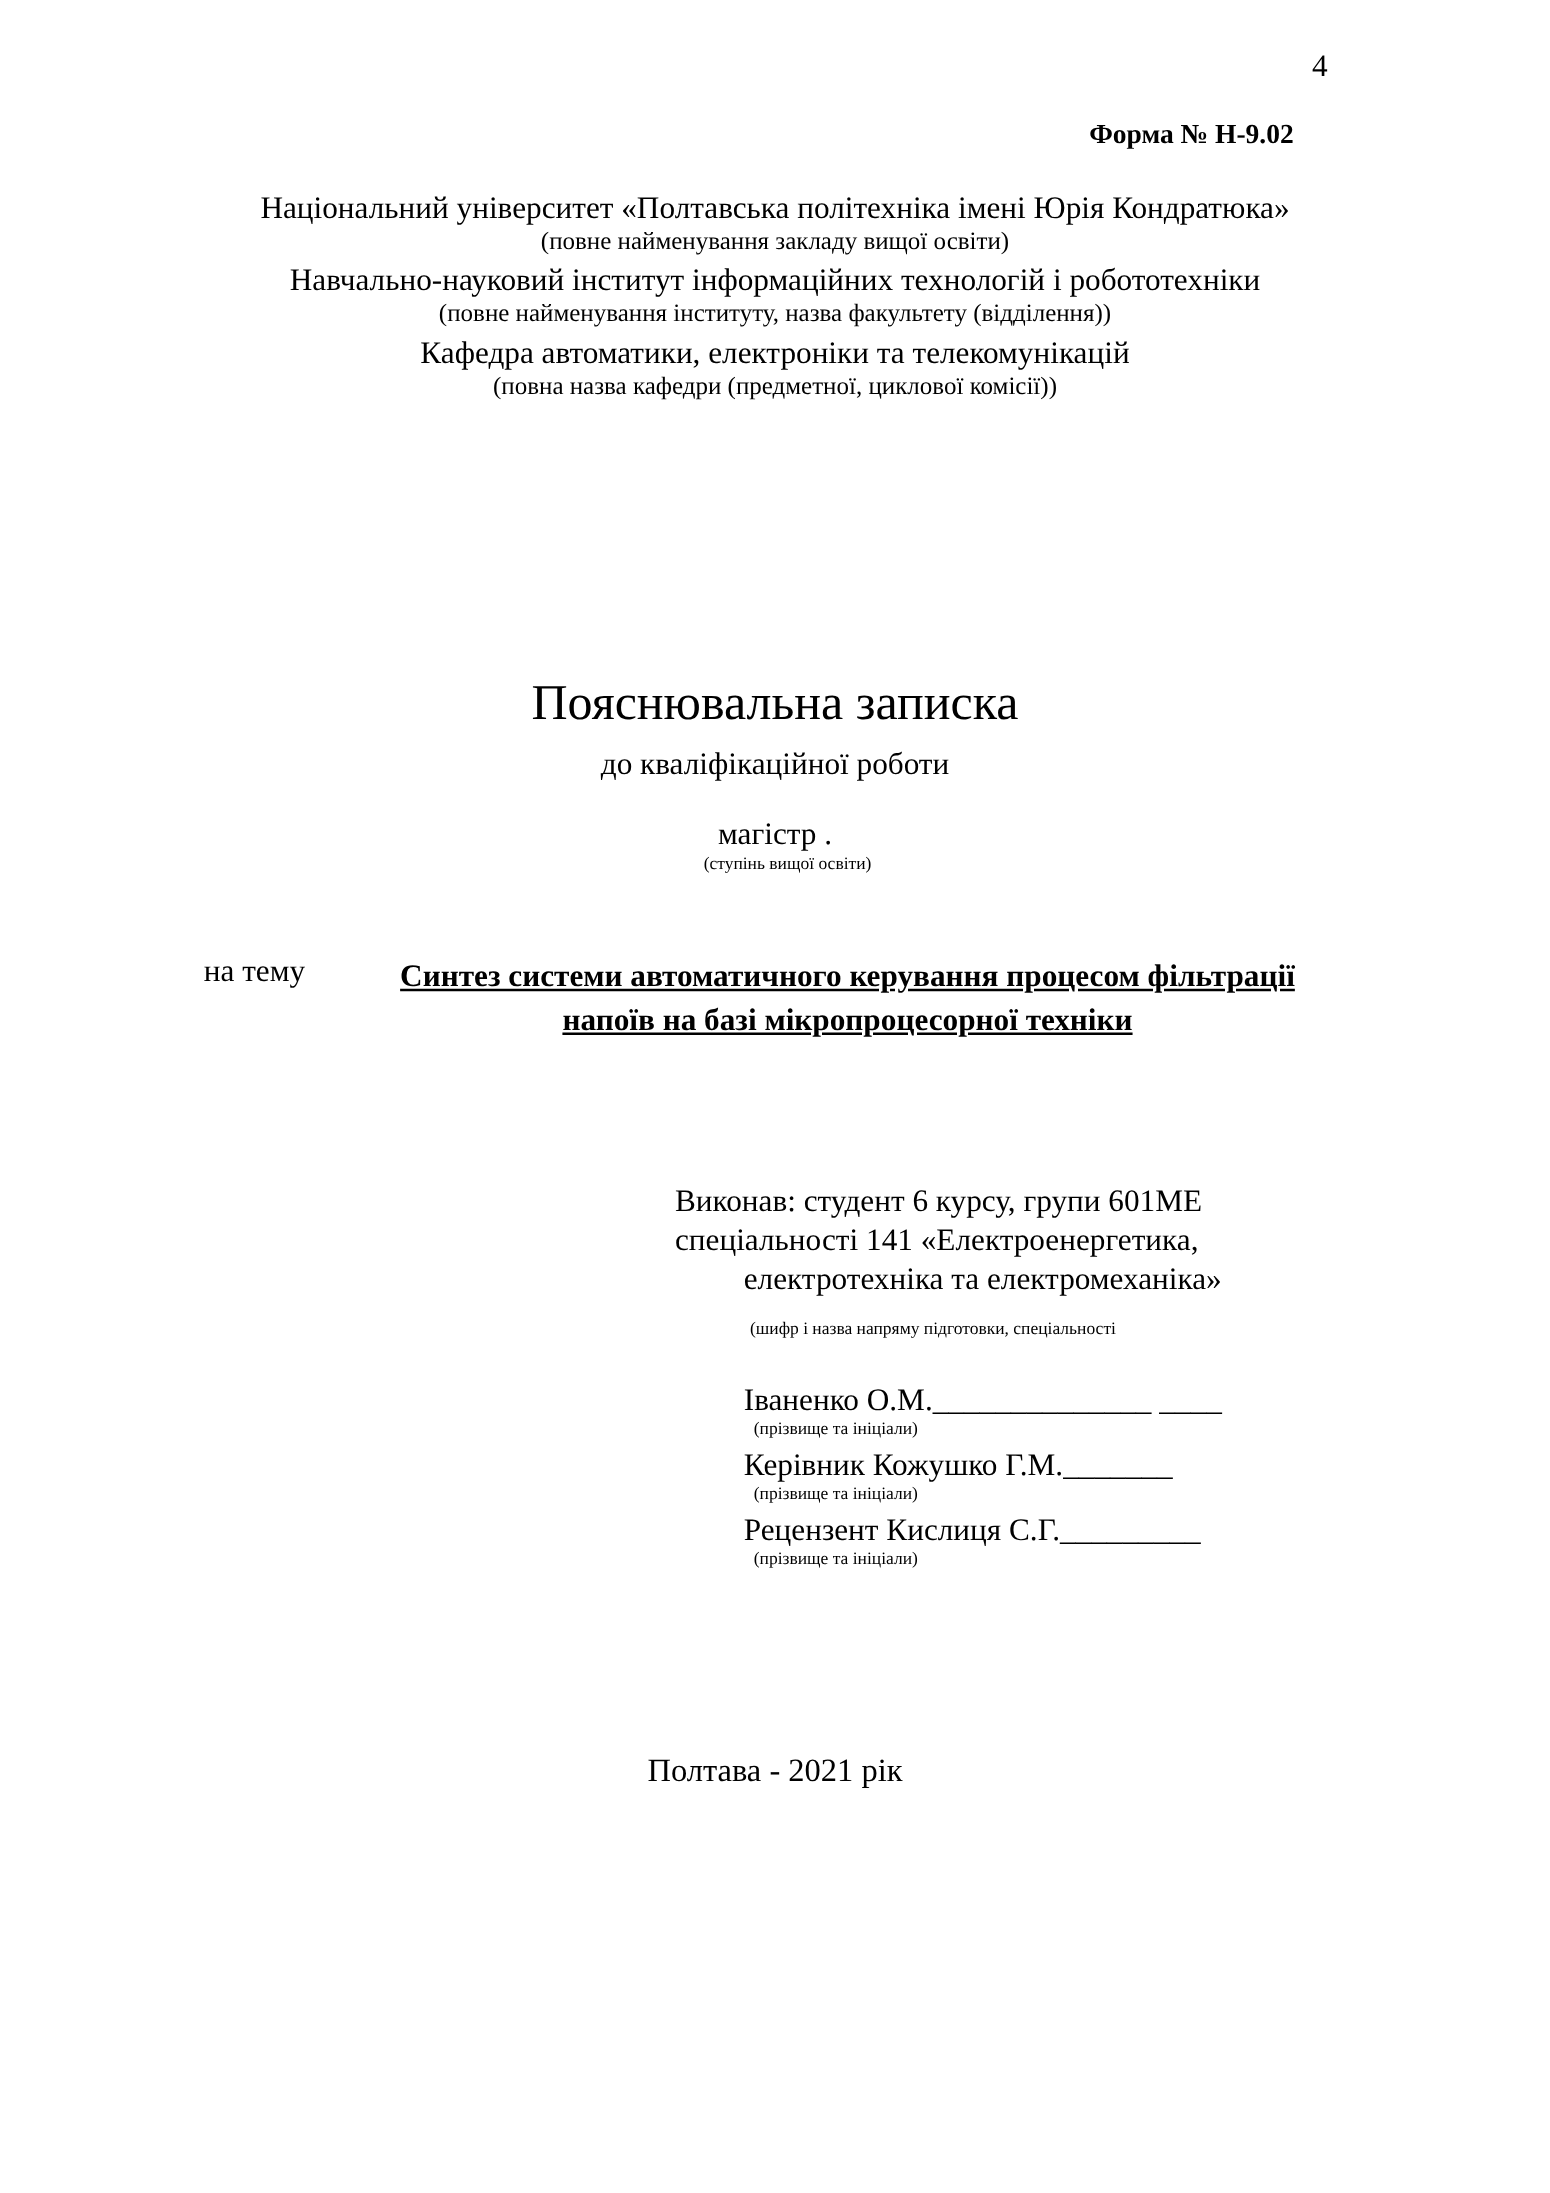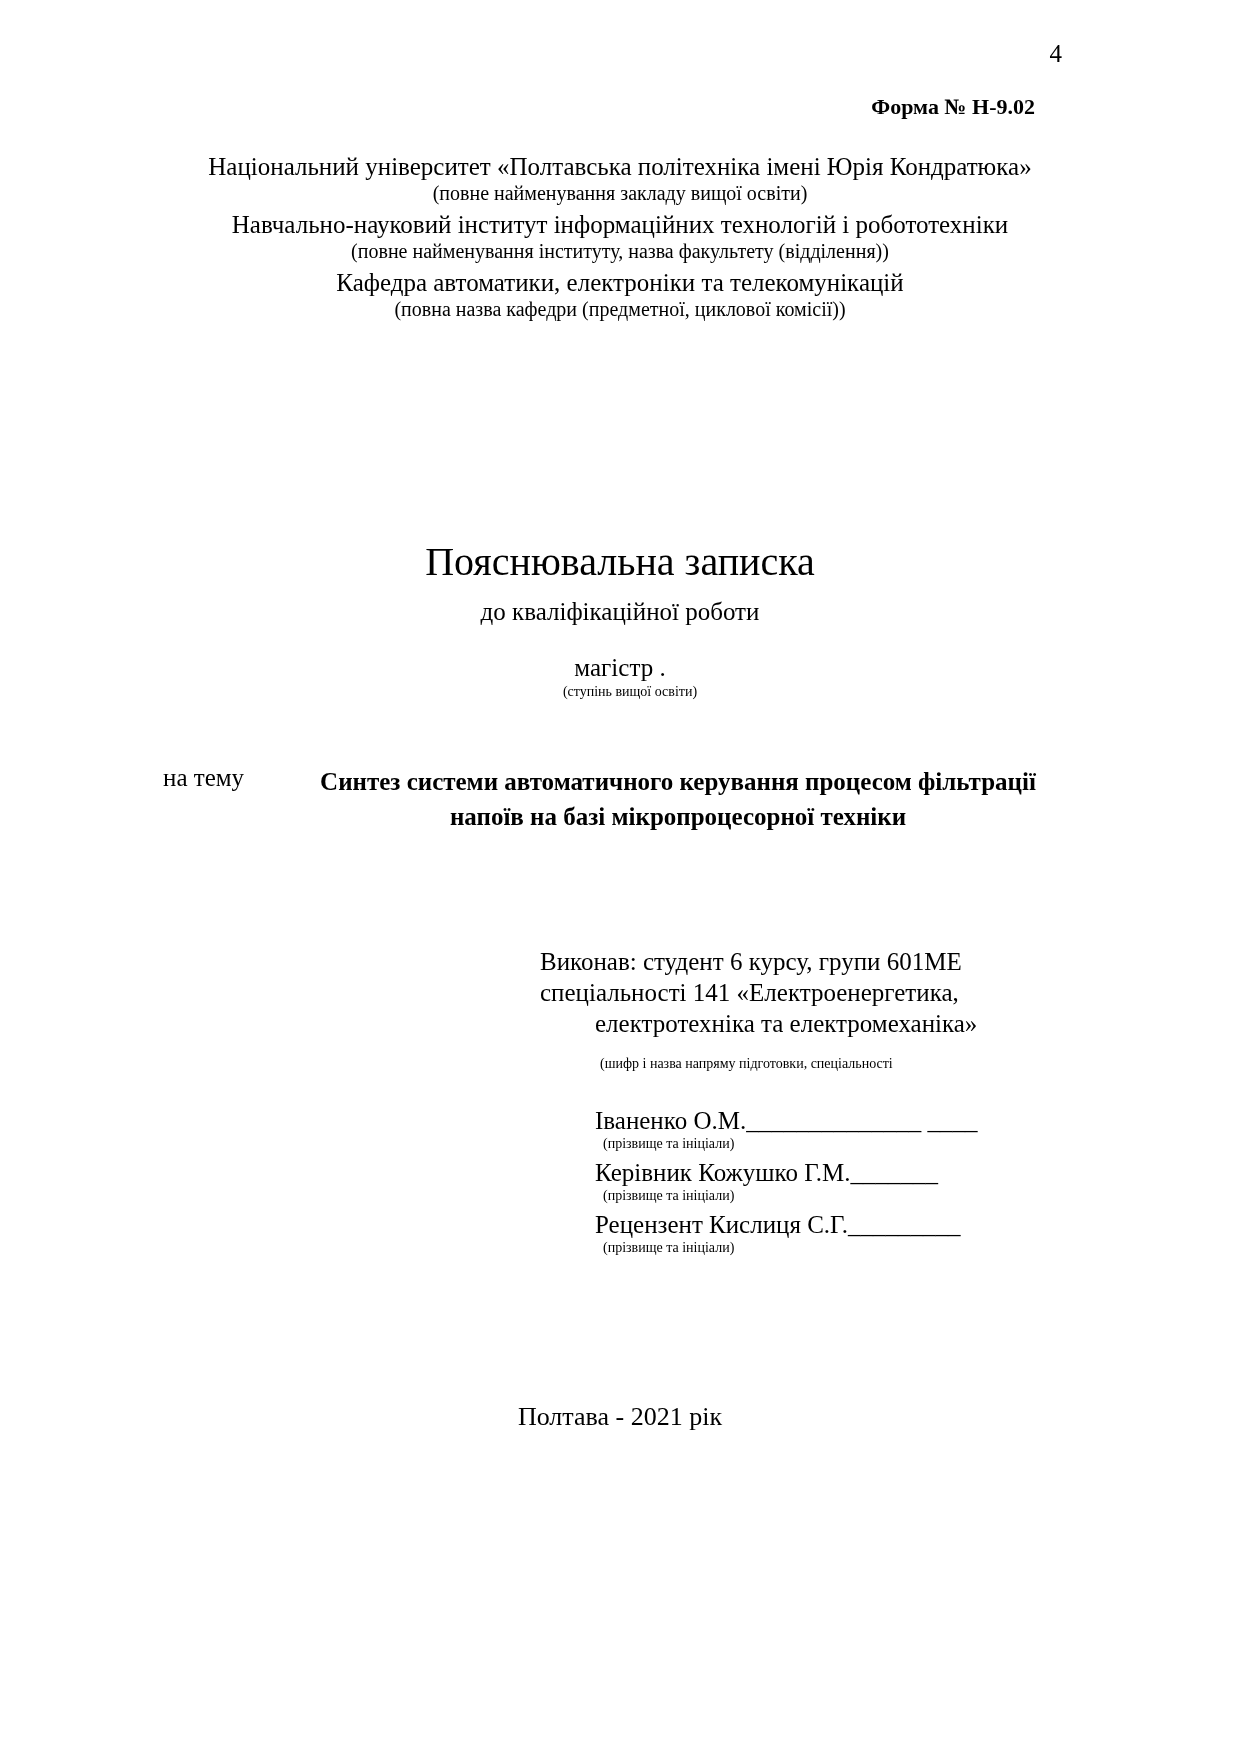--- a/index.html
+++ b/index.html
@@ -41,21 +41,21 @@
   .degree { font-size: 25px; margin-top: 28px; }
   .degree-note { font-size: 14px; margin-top: 2px; padding-left: 20px; }
 
   .topic-row {
     position: absolute; top: 750px; left: 163px; right: 165px;
     display: flex; align-items: flex-start; margin-top: 14px;
   }
   .topic-label { font-size: 25px; width: 118px; flex: none; }
   .topic-text {
     flex: 1; text-align: center;
-    font-size: 25px; font-weight: bold; line-height: 35px;
+    font-size: 25px; font-weight: bold; line-height: 35px; text-decoration: underline;
   }
 
   .executor-block {
     position: absolute; top: 946px; left: 540px; width: 490px;
     font-size: 25px; line-height: 31px;
   }
   .spec-line2 { padding-left: 55px; }
   .spec-note { font-size: 14px; line-height: 18px; padding-left: 60px; margin-top: 16px; }
 
   .sign-block { margin-top: 34px; padding-left: 55px; }

